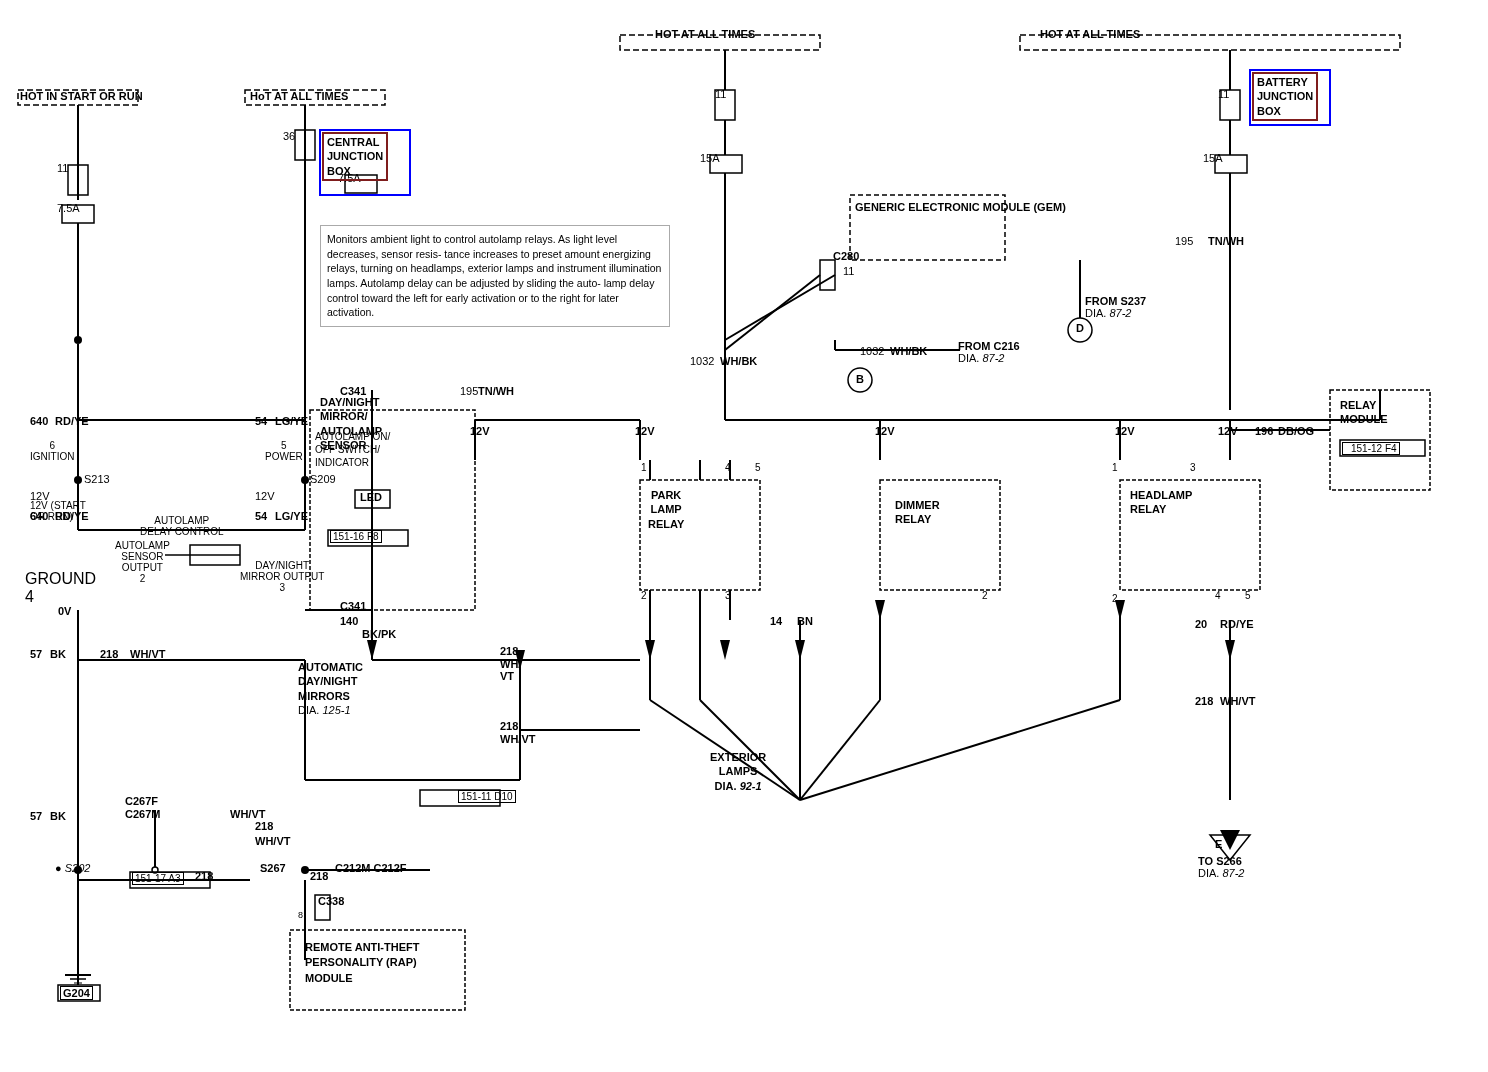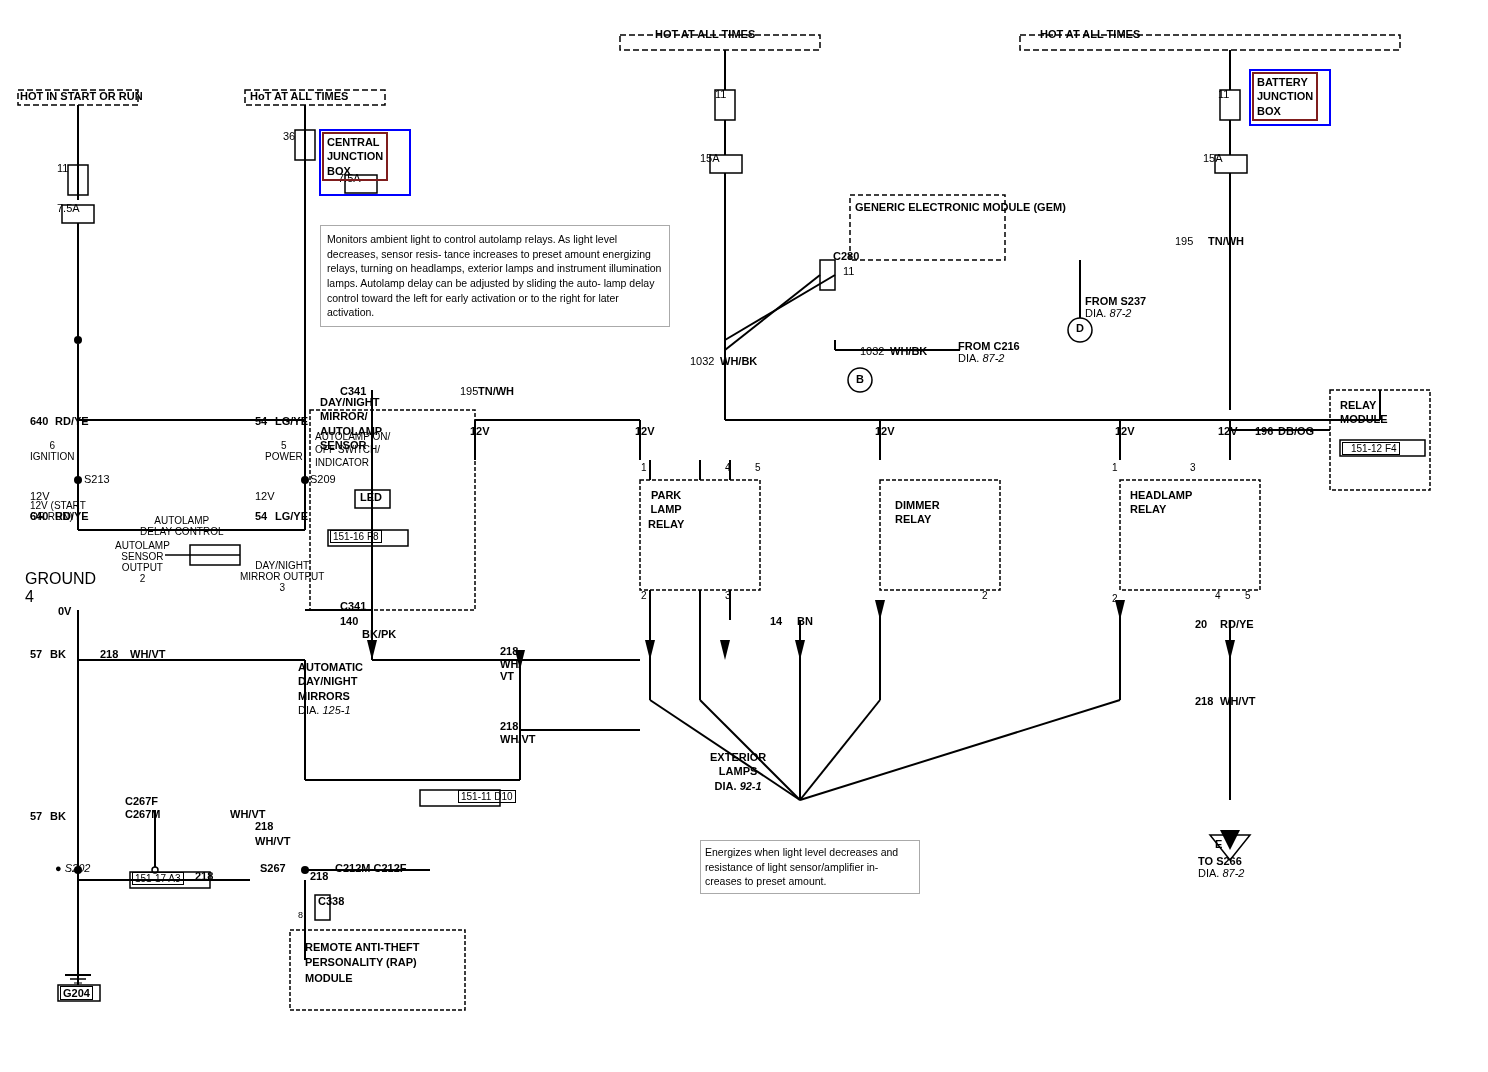--- a/index.html
+++ b/index.html
@@ -462,20 +462,14 @@
     <span>Monitors ambient light to control autolamp
 relays. As light level decreases, sensor resis-
 tance increases to preset amount energizing
 relays, turning on headlamps, exterior lamps
 and instrument illumination lamps. Autolamp
 delay can be adjusted by sliding the auto-
 lamp delay control toward the left for early
 activation or to the right for later activation.</span>
   </div>
 
-  <div class="text-block" style="left:700px; top:840px; width:220px; border:1px solid #aaa; padding:4px; background:#fff; font-size:10.5px; line-height:1.4;">
-    <span>Energizes when light level
-decreases and resistance
-of light sensor/amplifier in-
-creases to preset amount.</span>
-  </div>
 
 </div>
 
 </body></html>

